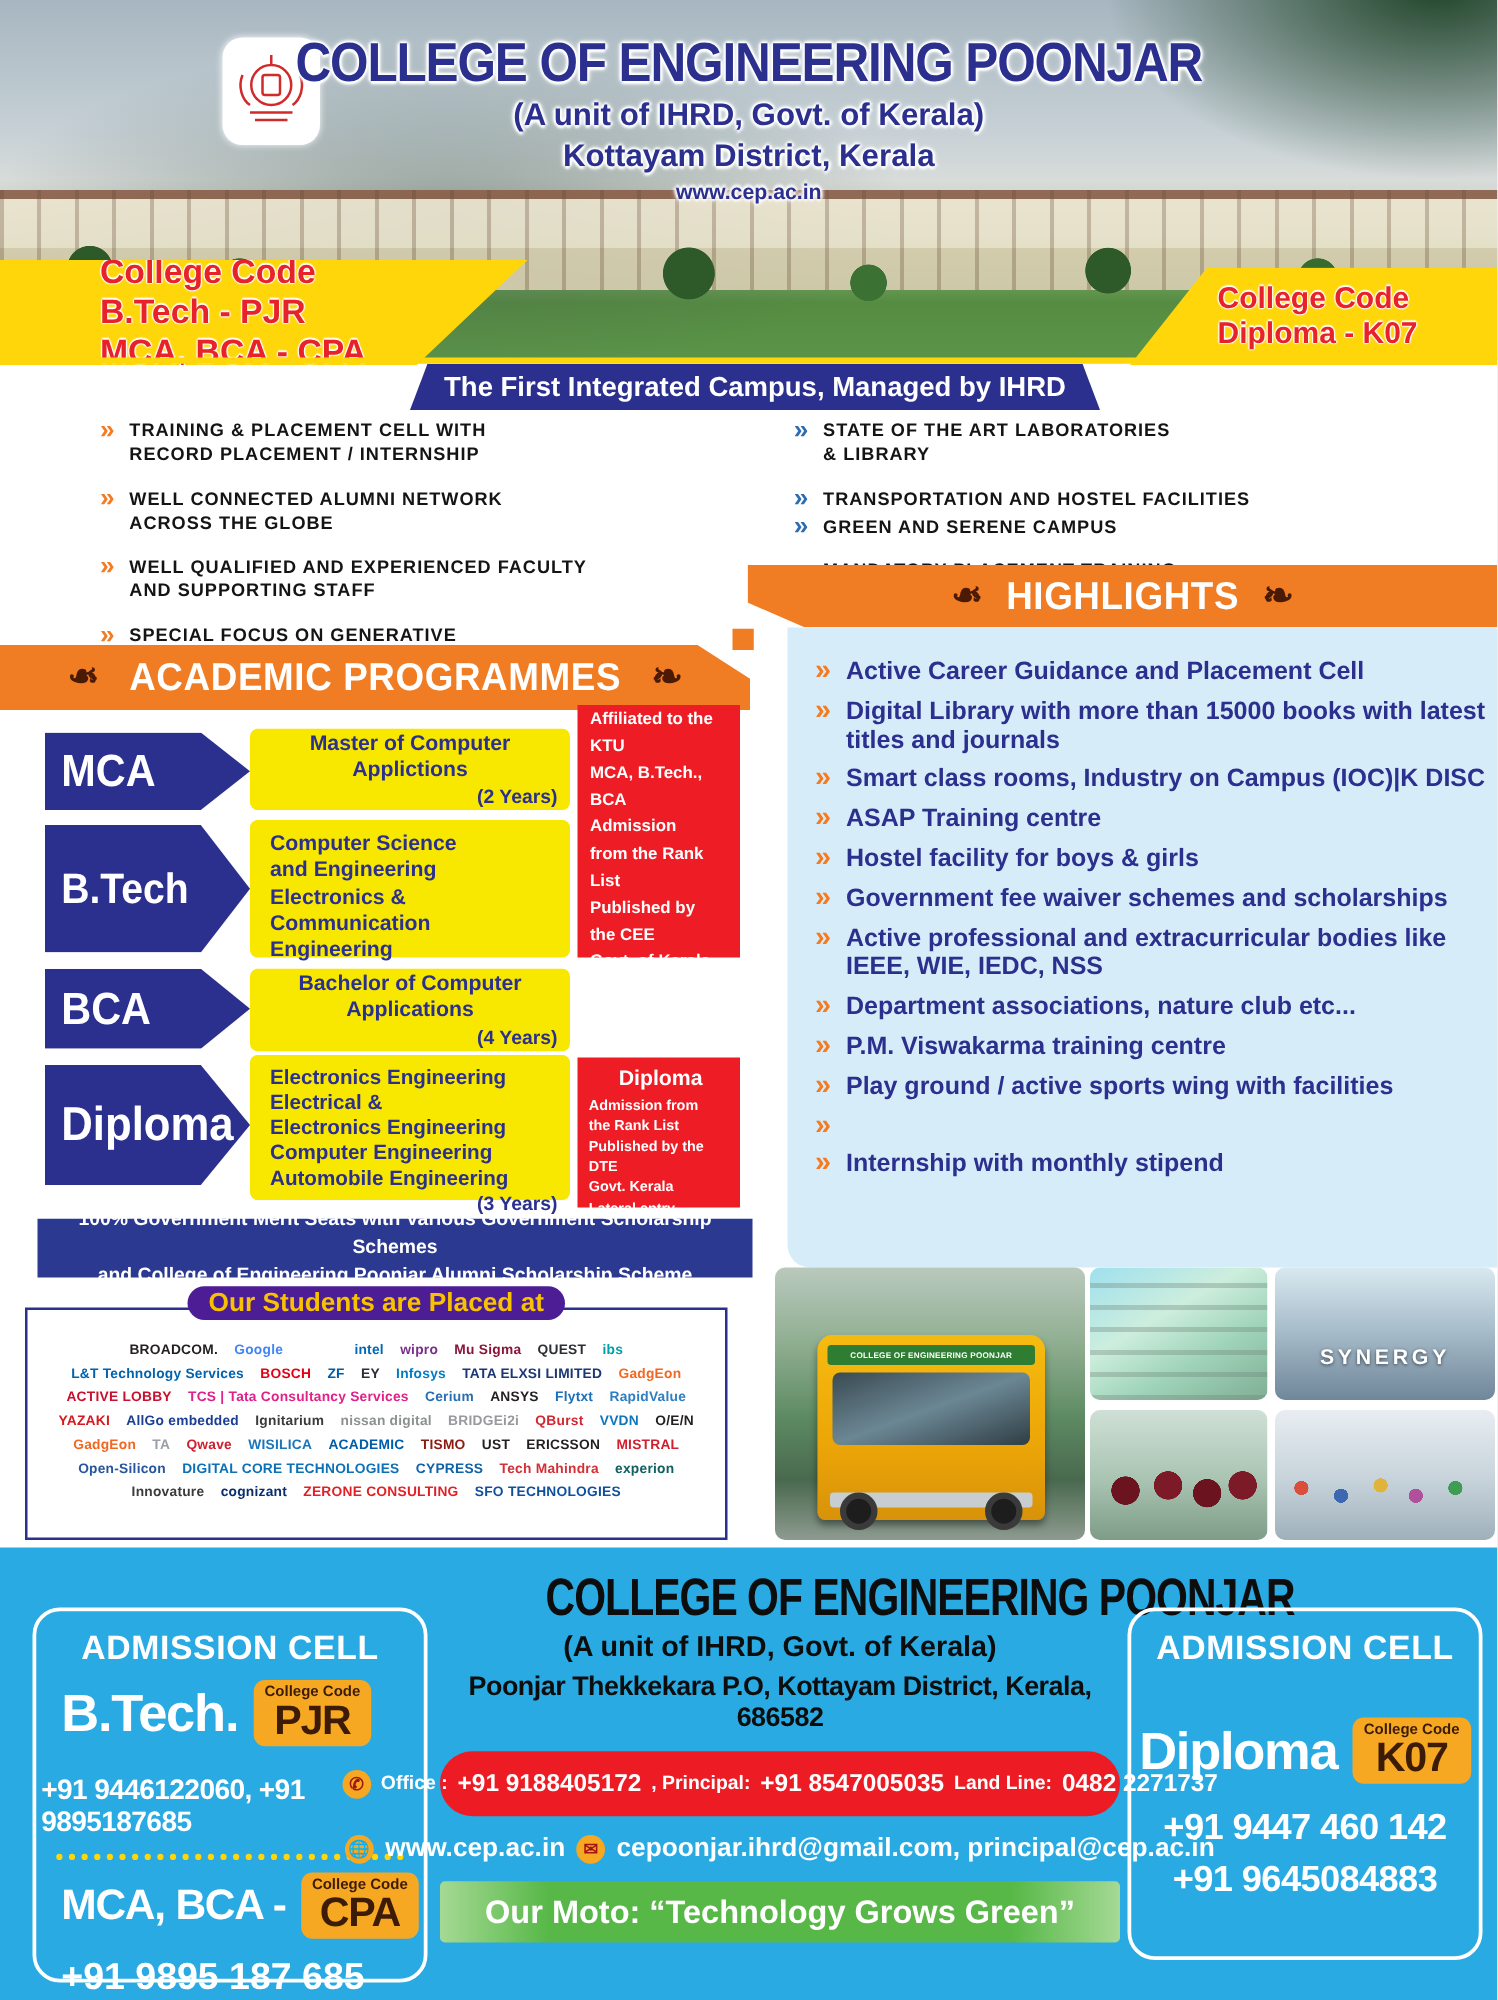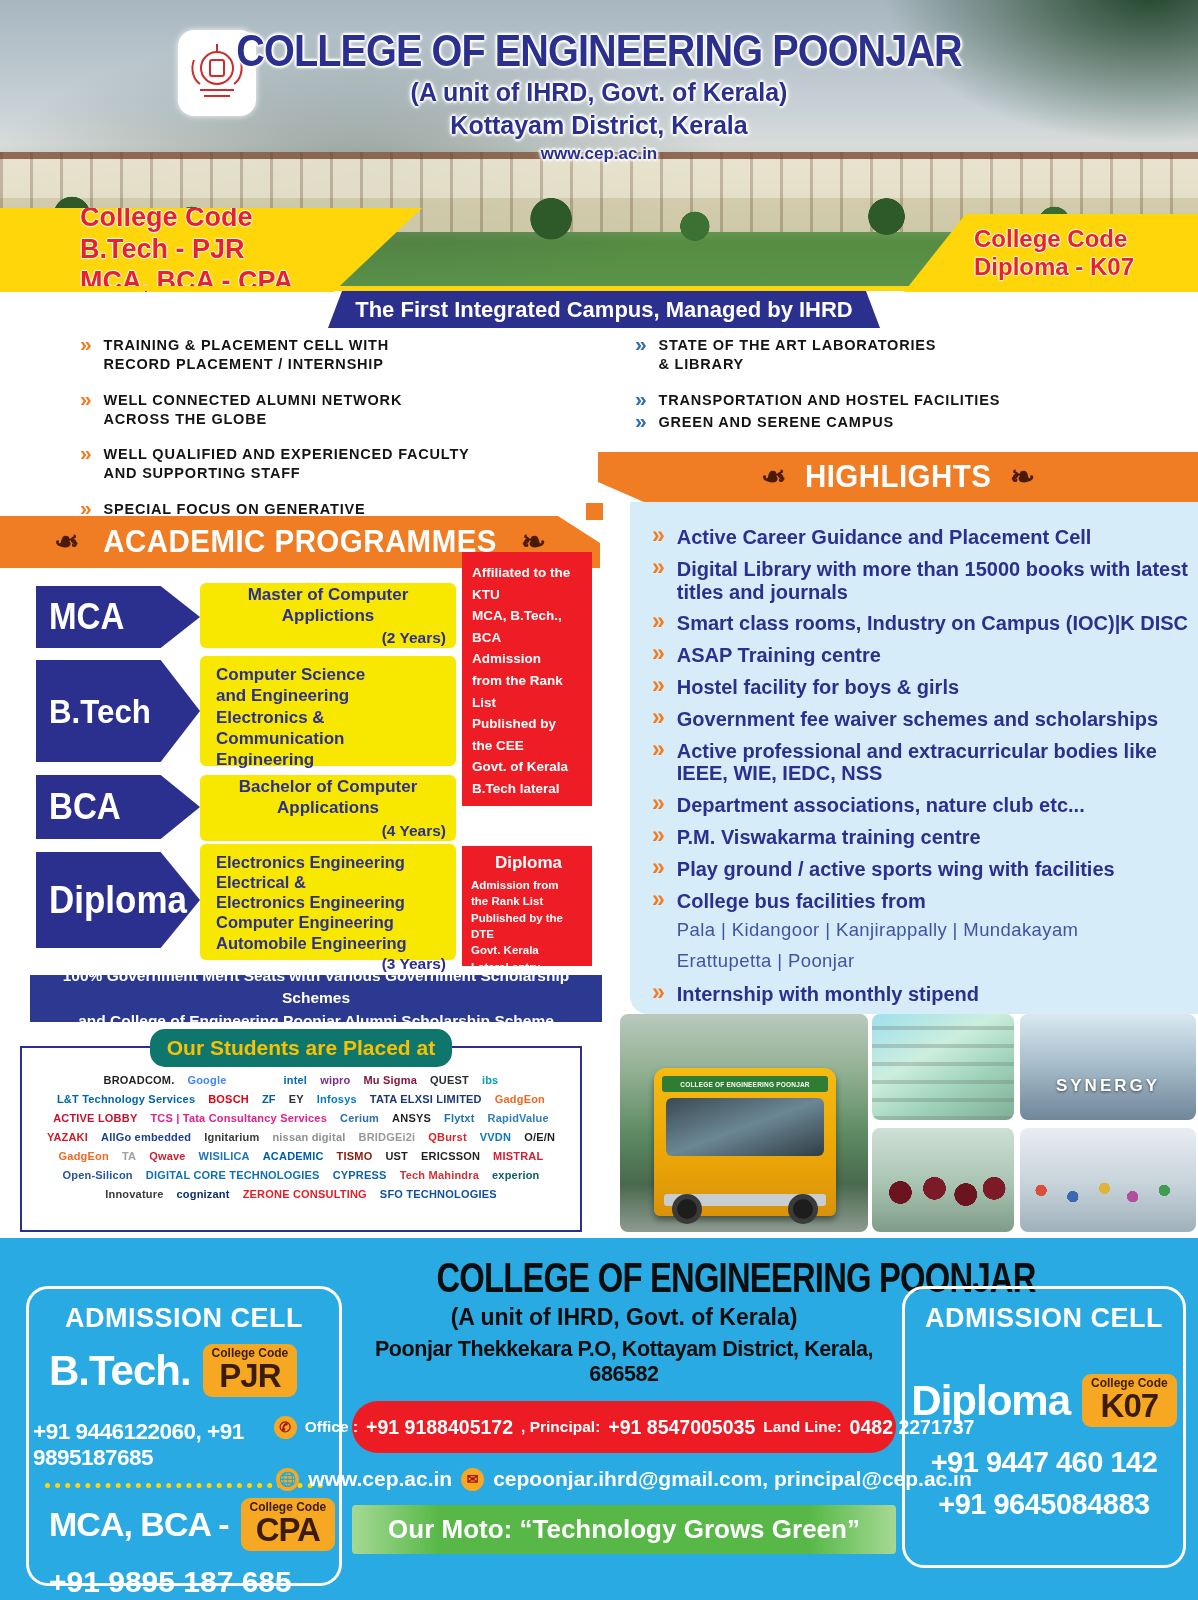--- a/index.html
+++ b/index.html
@@ -91,31 +91,31 @@
   .arrow-bca{top:775px;height:64px;font-size:36px;}
   .arrow-diploma{top:852px;height:96px;font-size:38px;}
   .ybox{position:absolute;left:200px;width:256px;background:#f8e800;border-radius:6px;
     color:#2b2f8e;font-weight:bold;font-size:17px;line-height:1.25;padding:8px 10px;}
   .ybox-mca{top:583px;height:65px;display:flex;flex-direction:column;justify-content:center;text-align:center;}
   .ybox-btech{top:656px;height:110px;padding-left:16px;}
   .ybox-bca{top:775px;height:66px;display:flex;flex-direction:column;justify-content:center;text-align:center;}
   .ybox-diploma{top:844px;height:116px;padding-left:16px;font-size:16.5px;line-height:1.22;}
   .ybox-years{text-align:right;margin-top:2px;font-size:15.5px;}
   .redbox{position:absolute;left:462px;width:130px;background:#ee1c25;color:#fff;font-weight:bold;}
-  .redbox-ktu{top:552px;height:254px;font-size:13.5px;line-height:1.6;padding:10px 6px 0 10px;}
+  .redbox-ktu{top:564px;height:202px;font-size:13.5px;line-height:1.6;padding:0 6px 0 10px;}
   .redbox-dip{top:846px;height:120px;font-size:11.5px;line-height:1.42;padding:5px 6px 0 9px;}
   .redbox-dip .rb-title{text-align:center;font-size:17px;margin-bottom:2px;}
   .merit-strip{position:absolute;left:30px;top:975px;width:572px;height:47px;background:#2b3990;
     color:#fff;font-weight:bold;font-size:15.5px;text-align:center;line-height:1.45;
     display:flex;flex-direction:column;justify-content:center;}
 
   
   .placebox{position:absolute;left:20px;top:1046px;width:562px;height:186px;background:#fff;
     border:2px solid #2b2f8e;}
-  .place-pill{position:absolute;left:150px;top:1029px;width:302px;height:38px;background:#0f766e;
+  .place-pill{position:absolute;left:150px;top:1029px;width:302px;height:27px;background:#4c1d95;
     border-radius:15px;color:#f8c200;font-weight:bold;font-size:21px;display:flex;
     align-items:center;justify-content:center;z-index:5;}
   .logo-grid{display:flex;flex-wrap:wrap;justify-content:center;align-items:center;
     column-gap:13px;row-gap:7px;padding:26px 8px 4px;}
   .logo-item{font-weight:bold;font-size:11px;white-space:nowrap;letter-spacing:.2px;}
 
   
   .photo{position:absolute;border-radius:8px;overflow:hidden;}
   .photo-bus{left:620px;top:1014px;width:248px;height:218px;
     background:linear-gradient(180deg,#b9c9bd 0%,#8fae90 28%,#5d8a62 55%,#49694e 78%,#8e9b90 100%);}
@@ -337,21 +337,20 @@
         <li class="hl-item">
           <span class="chev chev-orange">»</span>
           <div>P.M. Viswakarma training centre</div>
         </li>
         <li class="hl-item">
           <span class="chev chev-orange">»</span>
           <div>Play ground / active sports wing with facilities</div>
         </li>
         <li class="hl-item">
           <span class="chev chev-orange">»</span>
-          <div>College bus facilities from<div class="hl-sub">Pala | Kidangoor | Kanjirappally | Mundakayam</div><div class="hl-sub">Erattupetta | Poonjar</div></div>
         </li>
         <li class="hl-item">
           <span class="chev chev-orange">»</span>
           <div>Internship with monthly stipend</div>
         </li>
       </ul>
   </div>
 
   <div class="prog-arrow arrow-mca">
       <span>MCA</span>

